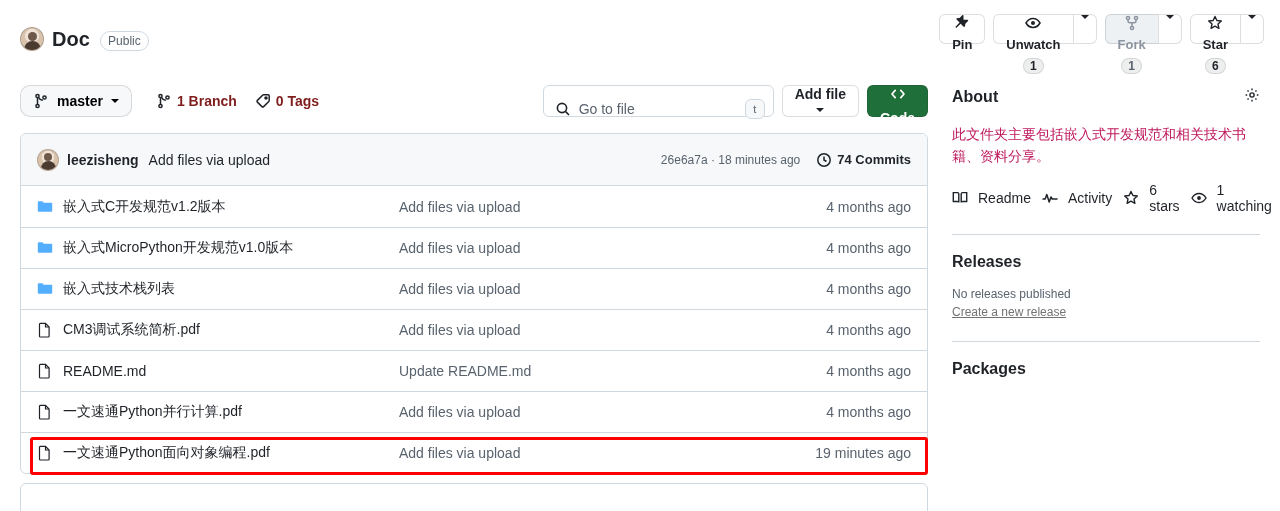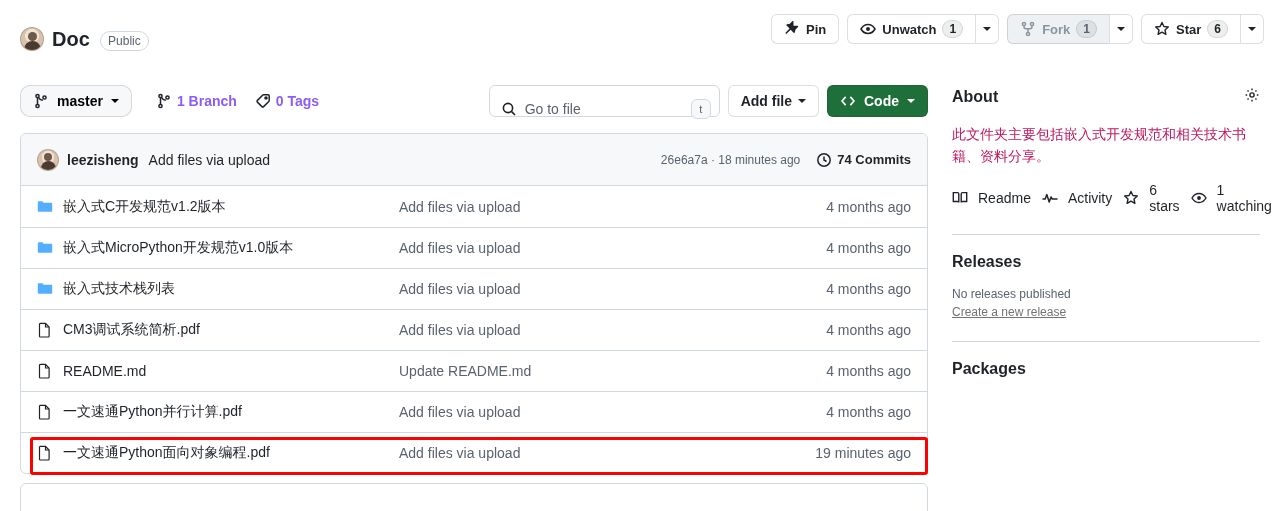--- a/index.html
+++ b/index.html
@@ -45,21 +45,21 @@
   .header-actions {
     margin-left: auto; display: flex; align-items: center; gap: 8px;
   }
 
   
   .btn {
     display: inline-flex; align-items: center; gap: 6px;
     height: 30px; padding: 0 12px;
     font-size: 13px; font-weight: 600; color: #1f2328;
     background: #f6f8fa; border: 1px solid rgba(31,35,40,0.15);
-    border-radius: 6px; white-space: nowrap; cursor: pointer;
+    border-radius: 6px; white-space: nowrap; cursor: pointer; flex-direction: column;
   }
   .btn.white { background: #ffffff; }
   .btn.disabled { color: #8c959f; background: #eef1f4; cursor: default; }
   .btn-group { display: inline-flex; align-items: stretch; }
   .btn-group .btn:first-child { border-top-right-radius: 0; border-bottom-right-radius: 0; border-right: none; }
   .btn-group .btn:last-child { border-top-left-radius: 0; border-bottom-left-radius: 0; padding: 0 7px; }
   .counter {
     display: inline-flex; align-items: center; justify-content: center;
     min-width: 20px; height: 18px; padding: 0 6px;
     font-size: 12px; font-weight: 600; color: #1f2328;
@@ -80,21 +80,21 @@
     display: flex; align-items: center;
   }
   .branch-btn {
     display: inline-flex; align-items: center; gap: 8px;
     height: 32px; padding: 0 12px; font-size: 14px; font-weight: 600;
     background: #f6f8fa; border: 1px solid rgba(31,35,40,0.15);
     border-radius: 10px; cursor: pointer;
   }
   .meta-link {
     display: inline-flex; align-items: center; gap: 5px;
-    font-size: 14px; font-weight: 600; color: #8b5cf6; cursor: pointer;
+    font-size: 14px; font-weight: 600; color: #7f1d1d; cursor: pointer;
   }
   .toolbar-right { margin-left: auto; display: flex; align-items: center; gap: 8px; }
   .gotofile {
     display: flex; align-items: center; gap: 8px;
     width: 231px; height: 32px; padding: 16px 8px 0 11px;
     background: #ffffff; border: 1px solid #d1d9e0; border-radius: 6px;
     cursor: text;
   }
   .gotofile .ph { font-size: 14px; color: #59636e; flex: 1; }
   .kbd {

